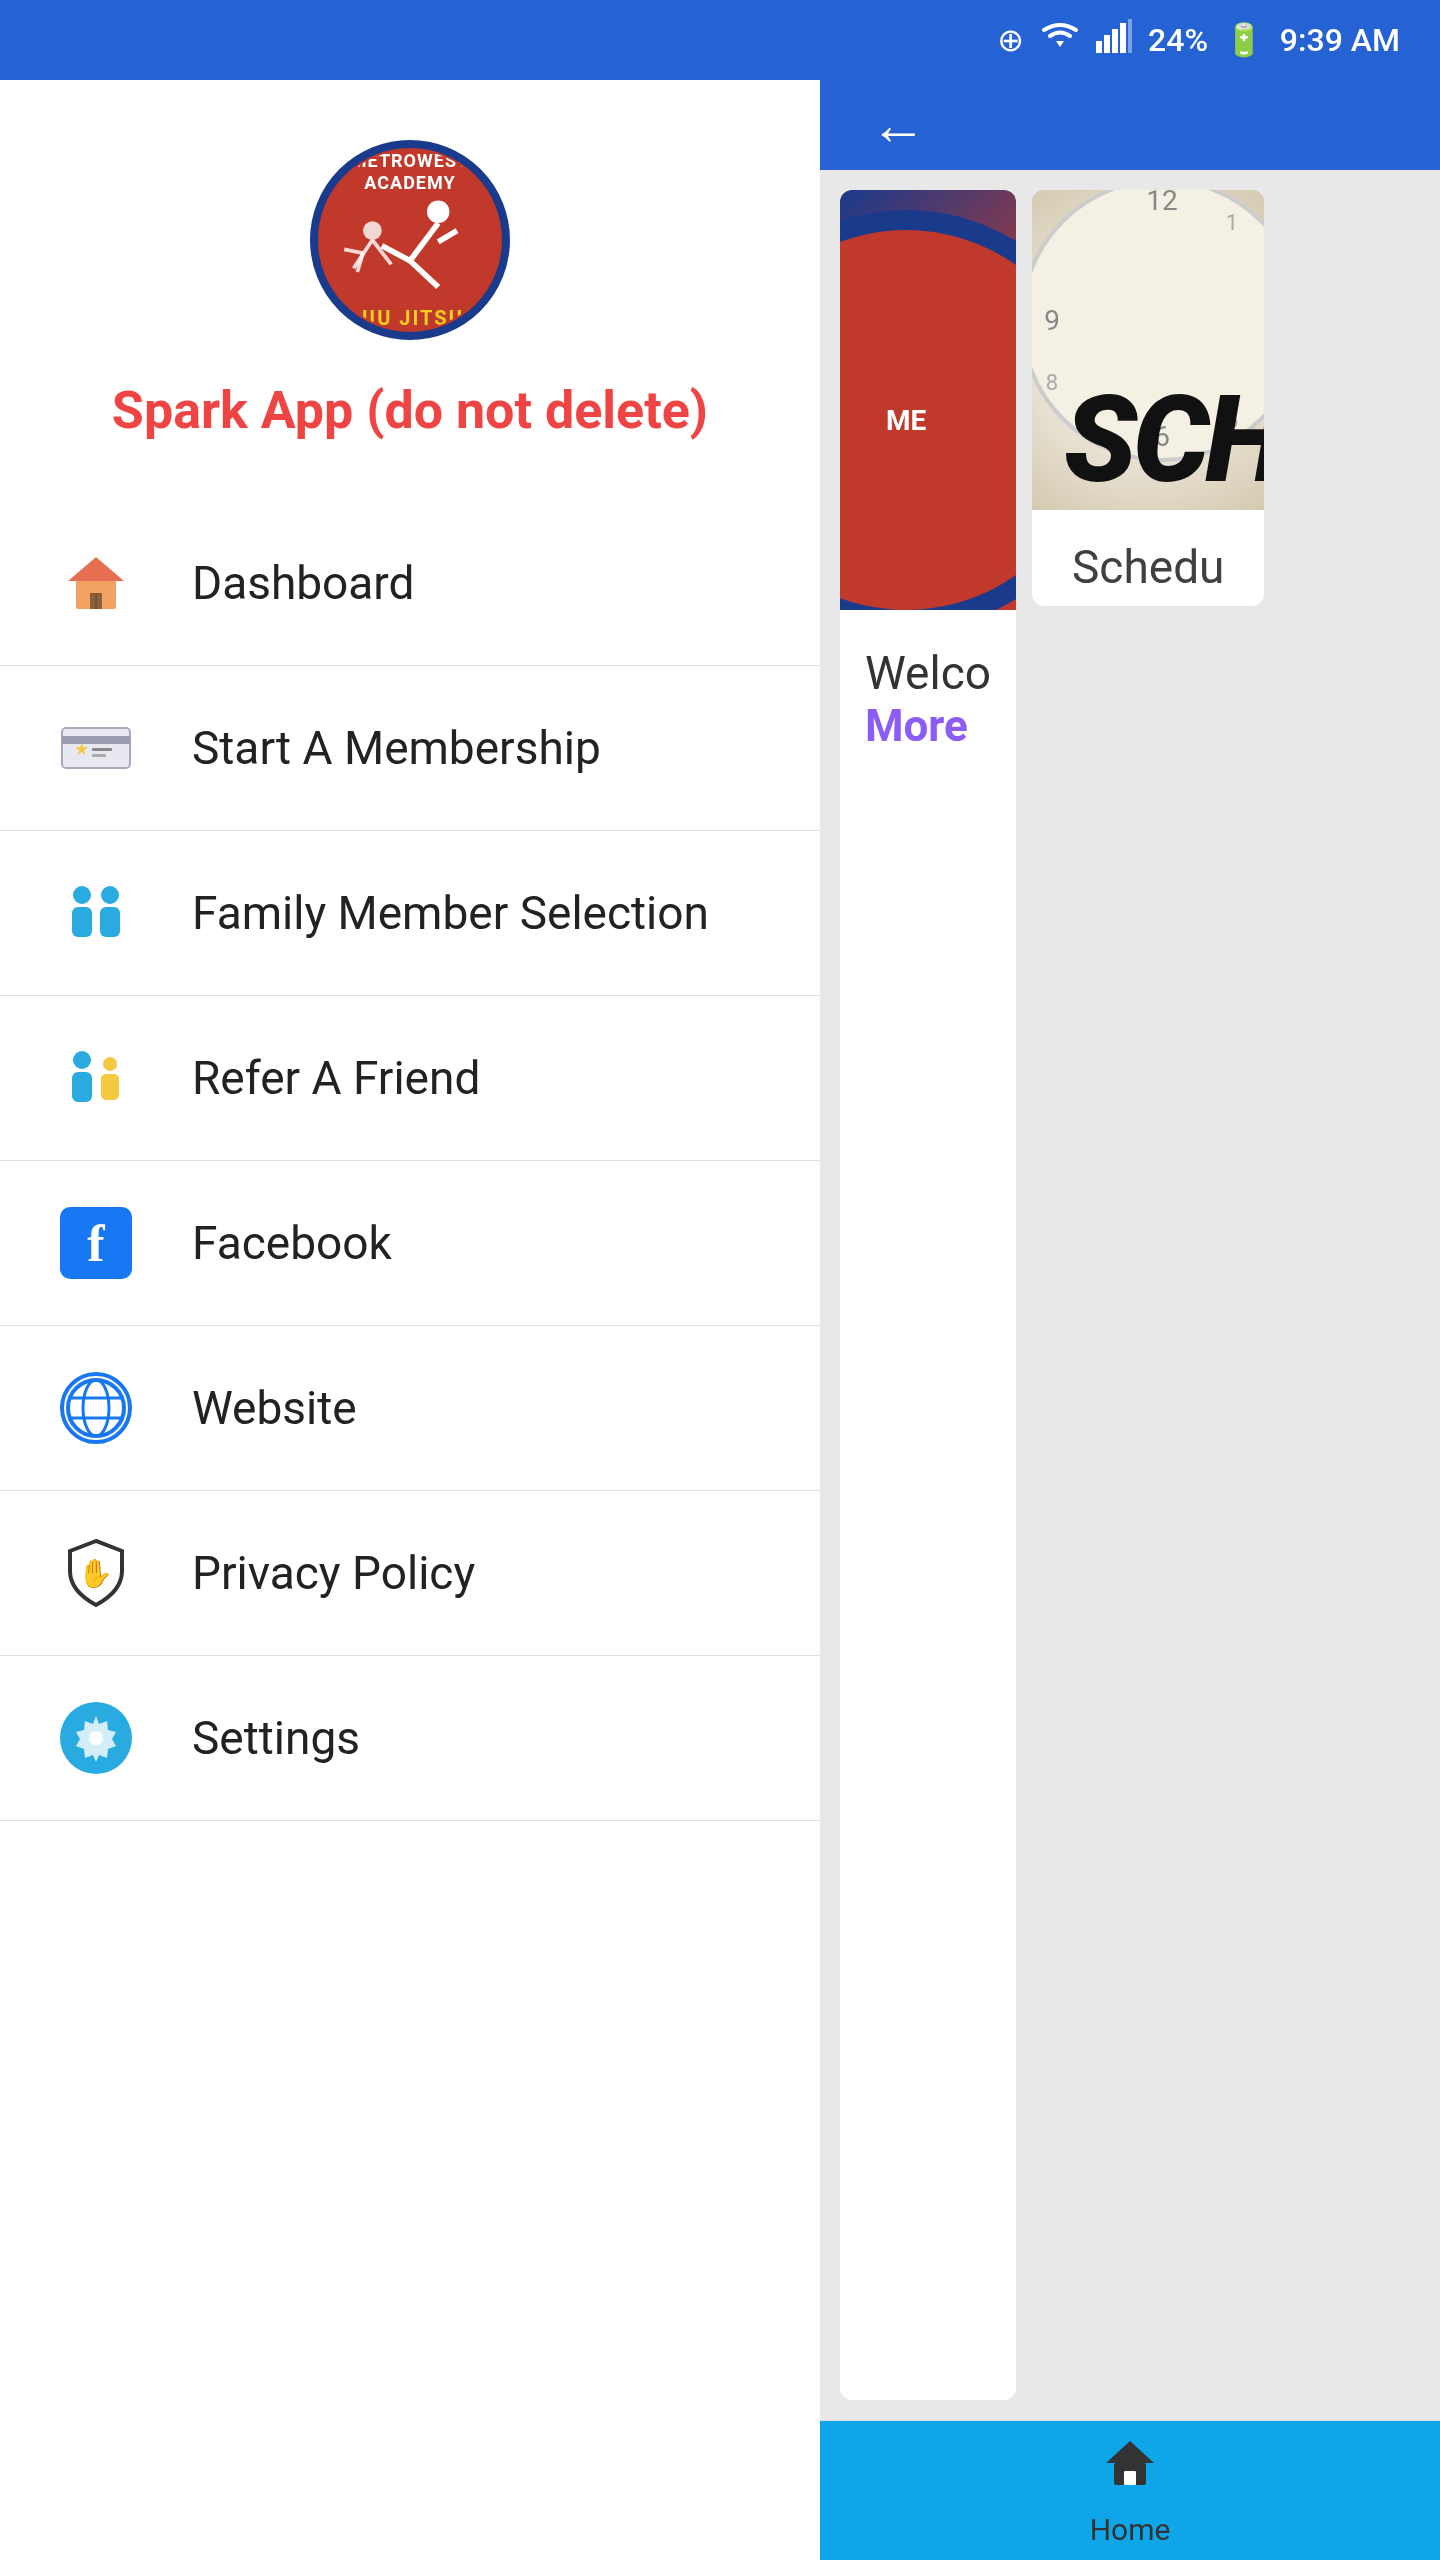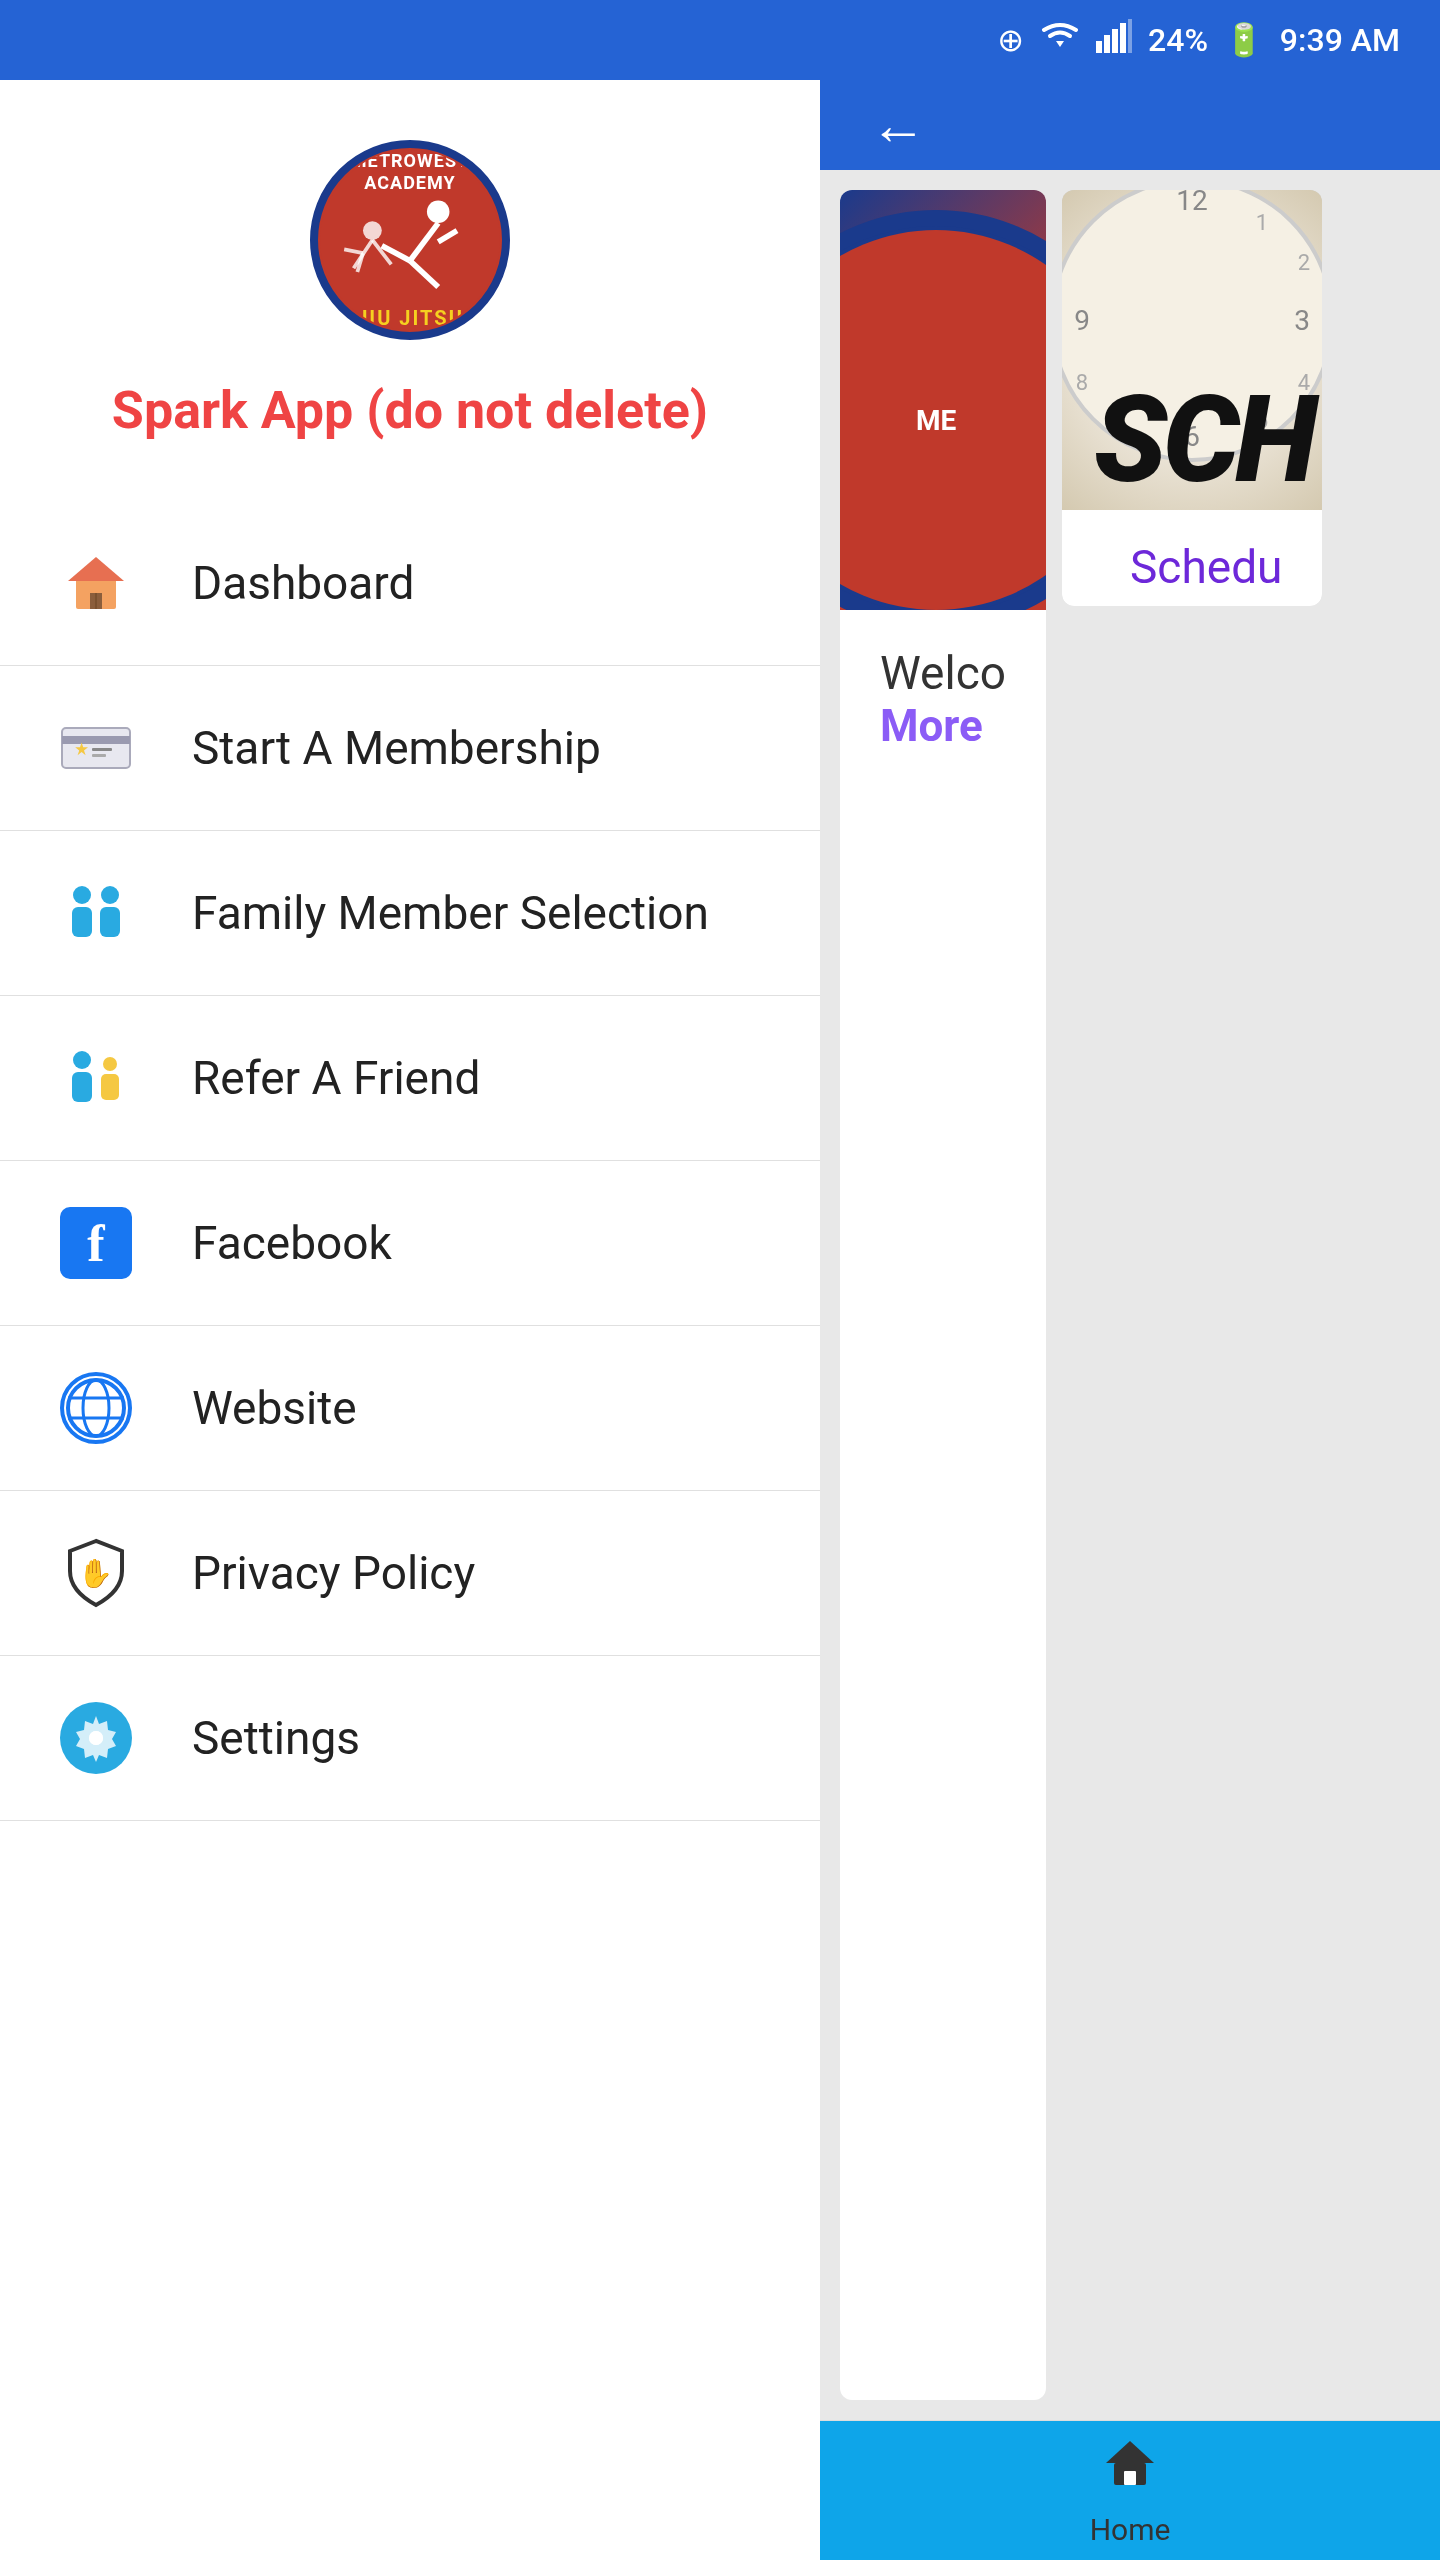--- a/index.html
+++ b/index.html
@@ -201,21 +201,21 @@
       height: 420px;
       background: linear-gradient(135deg, #1a3a8c 0%, #c0392b 60%);
       display: flex;
       align-items: center;
       justify-content: center;
       overflow: hidden;
       position: relative;
     }
 
     .card-text-area {
-      padding: 36px 40px;
+      padding: 36px 25px;
     }
 
     .card-welcome {
       font-size: 46px;
       color: #333;
     }
 
     .card-more {
       font-size: 44px;
       color: #8b5cf6;
@@ -256,22 +256,21 @@
       text-align: center;
     }
 
     .card2-footer {
       padding: 30px 40px;
       background: white;
     }
 
     .card2-label {
       font-size: 46px;
-      color: #6d28d9;
-      margin-left: 28px;
+      color: #404040;
     }
 
     
     .bottom-nav {
       height: 140px;
       background: #0ea5e9;
       display: flex;
       align-items: center;
       justify-content: center;
       border-top: 1px solid #ddd;

